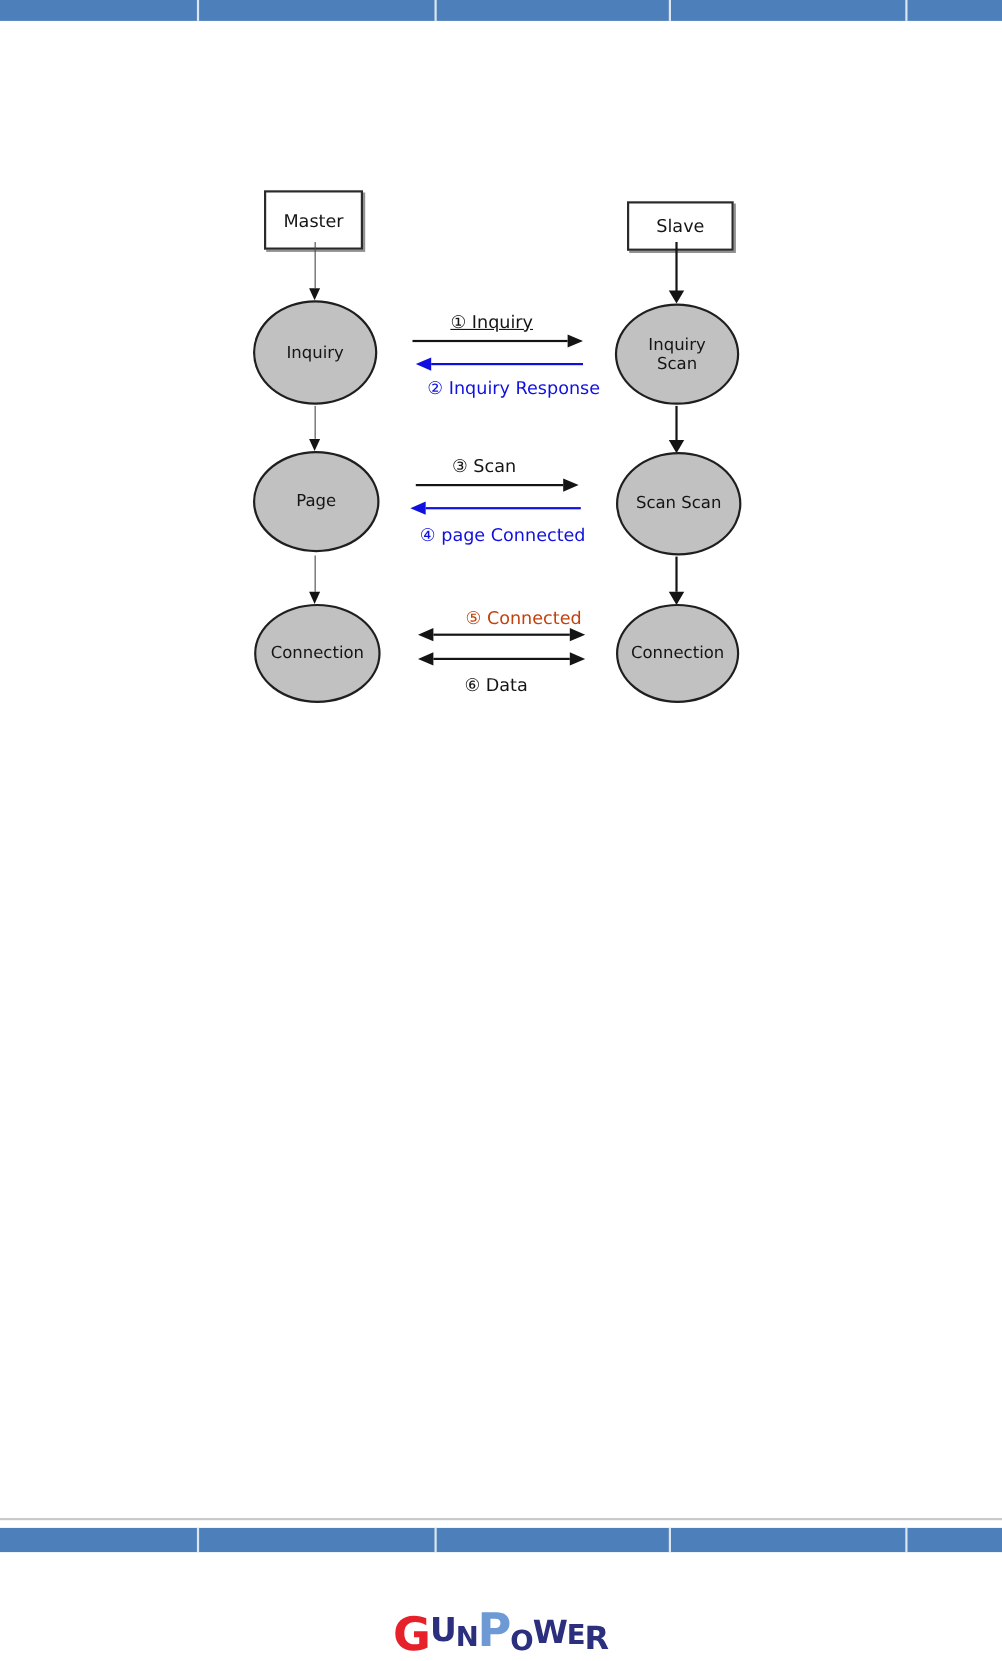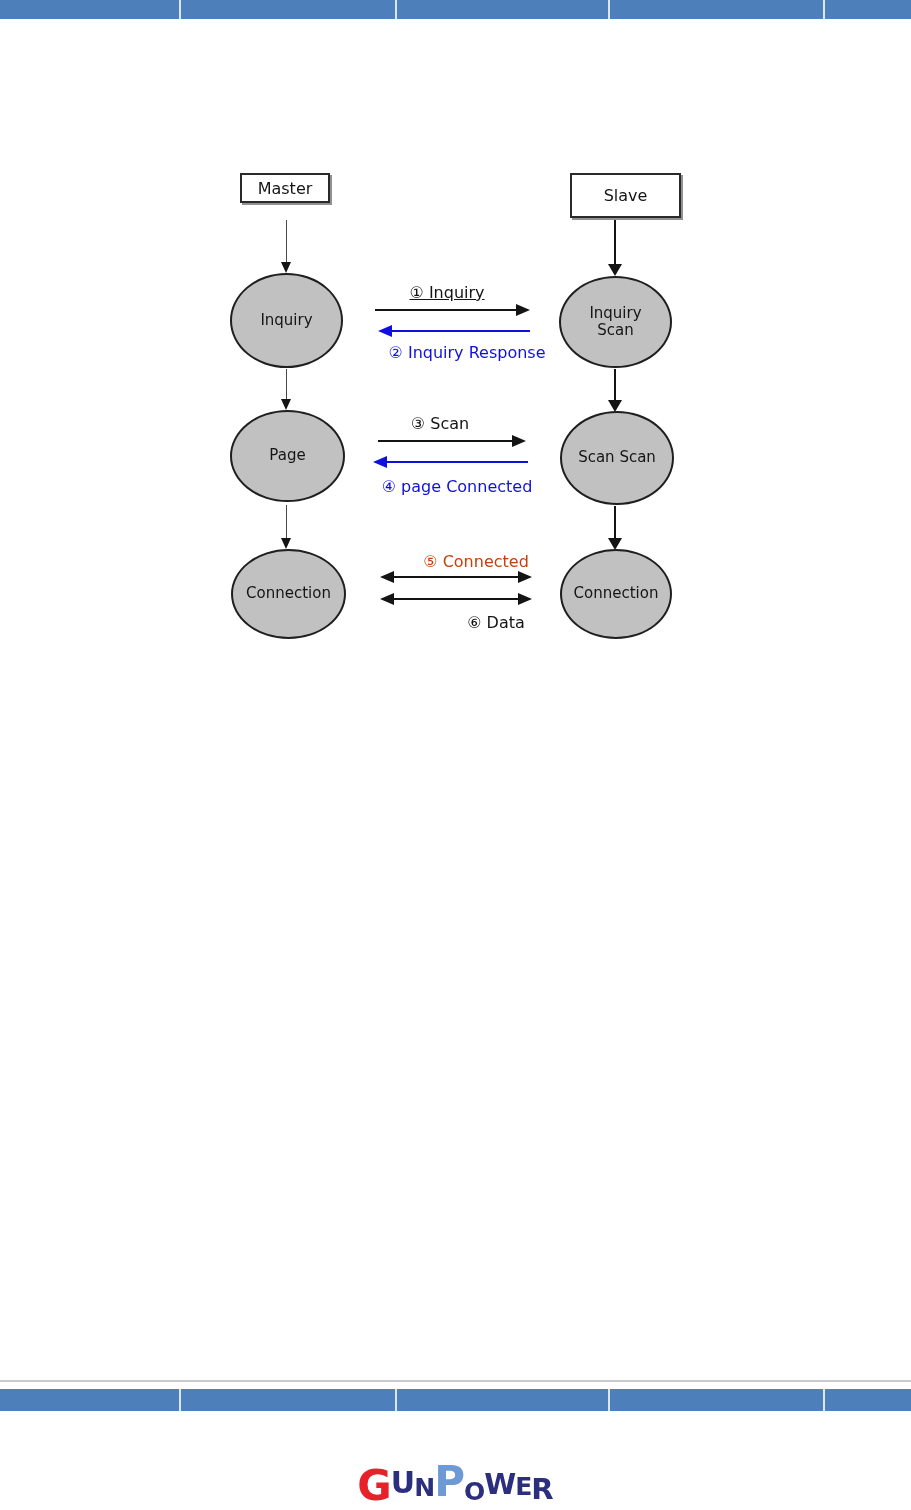--- a/index.html
+++ b/index.html
@@ -70,22 +70,22 @@
   <div id="header-bar" class="bar">
     <div class="cell c1"></div>
     <div class="cell c2"></div>
     <div class="cell c3"></div>
     <div class="cell c4"></div>
     <div class="cell c5"></div>
   </div>
 
   <div>
 
-    <div class="node-box" style="left:240px;top:173px;width:90px;height:30px;">Master</div>
-    <div class="node-box" style="left:570px;top:173px;width:111px;height:45px;">Slave</div>
+    <div class="node-box" style="left:240px;top:173px;width:90px;height:54px;">Master</div>
+    <div class="node-box" style="left:570px;top:183px;width:97px;height:45px;">Slave</div>
 
     <div class="vline-thin" style="left:286px;top:220px;height:42px;"></div>
     <div class="tri-down-sm" style="left:281px;top:262px;"></div>
     <div class="vline-thin" style="left:286px;top:369px;height:30px;"></div>
     <div class="tri-down-sm" style="left:281px;top:399px;"></div>
     <div class="vline-thin" style="left:286px;top:505px;height:33px;"></div>
     <div class="tri-down-sm" style="left:281px;top:538px;"></div>
 
     <div class="vline-thick" style="left:614px;top:220px;height:45px;"></div>
     <div class="tri-down-lg" style="left:608px;top:264px;"></div>
@@ -119,21 +119,21 @@
     <div class="msg-label" style="left: 457px; top: 477px; color: rgb(15, 16, 224);">④ page Connected</div>
 
     <div class="msg-label" style="left: 476px; top: 552px; color: #c2410c;">⑤ Connected</div>
     <div class="tri-left" style="left:380px;top:571px;"></div>
     <div class="h-line" style="left:394px;top:576px;width:124px;"></div>
     <div class="tri-right" style="left:518px;top:571px;"></div>
 
     <div class="tri-left" style="left:380px;top:593px;"></div>
     <div class="h-line" style="left:394px;top:598px;width:124px;"></div>
     <div class="tri-right" style="left:518px;top:593px;"></div>
-    <div class="msg-label" style="left: 451px; top: 613px; color: rgb(20, 20, 20); margin-left: 45px;">⑥ Data</div>
+    <div class="msg-label" style="left: 451px; top: 613px; color: rgb(20, 20, 20);">⑥ Data</div>
   </div>
 
   <div id="footer-rule"></div>
   <div id="footer-bar" class="bar">
     <div class="cell c1"></div>
     <div class="cell c2"></div>
     <div class="cell c3"></div>
     <div class="cell c4"></div>
     <div class="cell c5"></div>
   </div>

